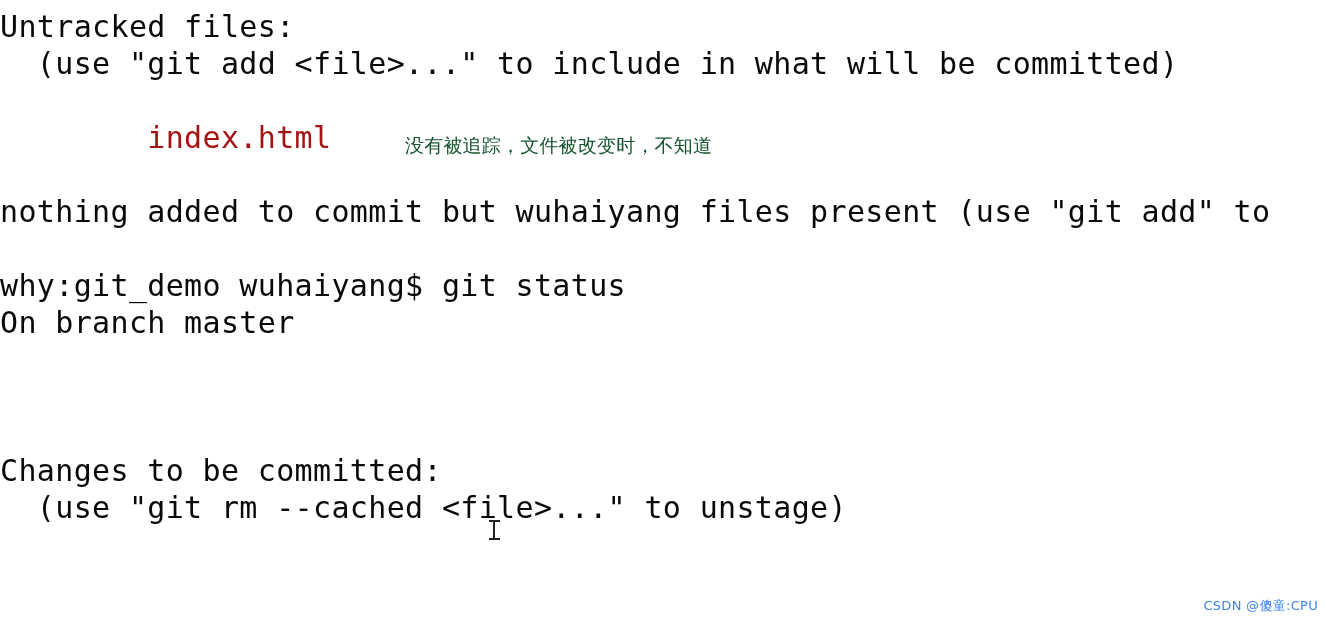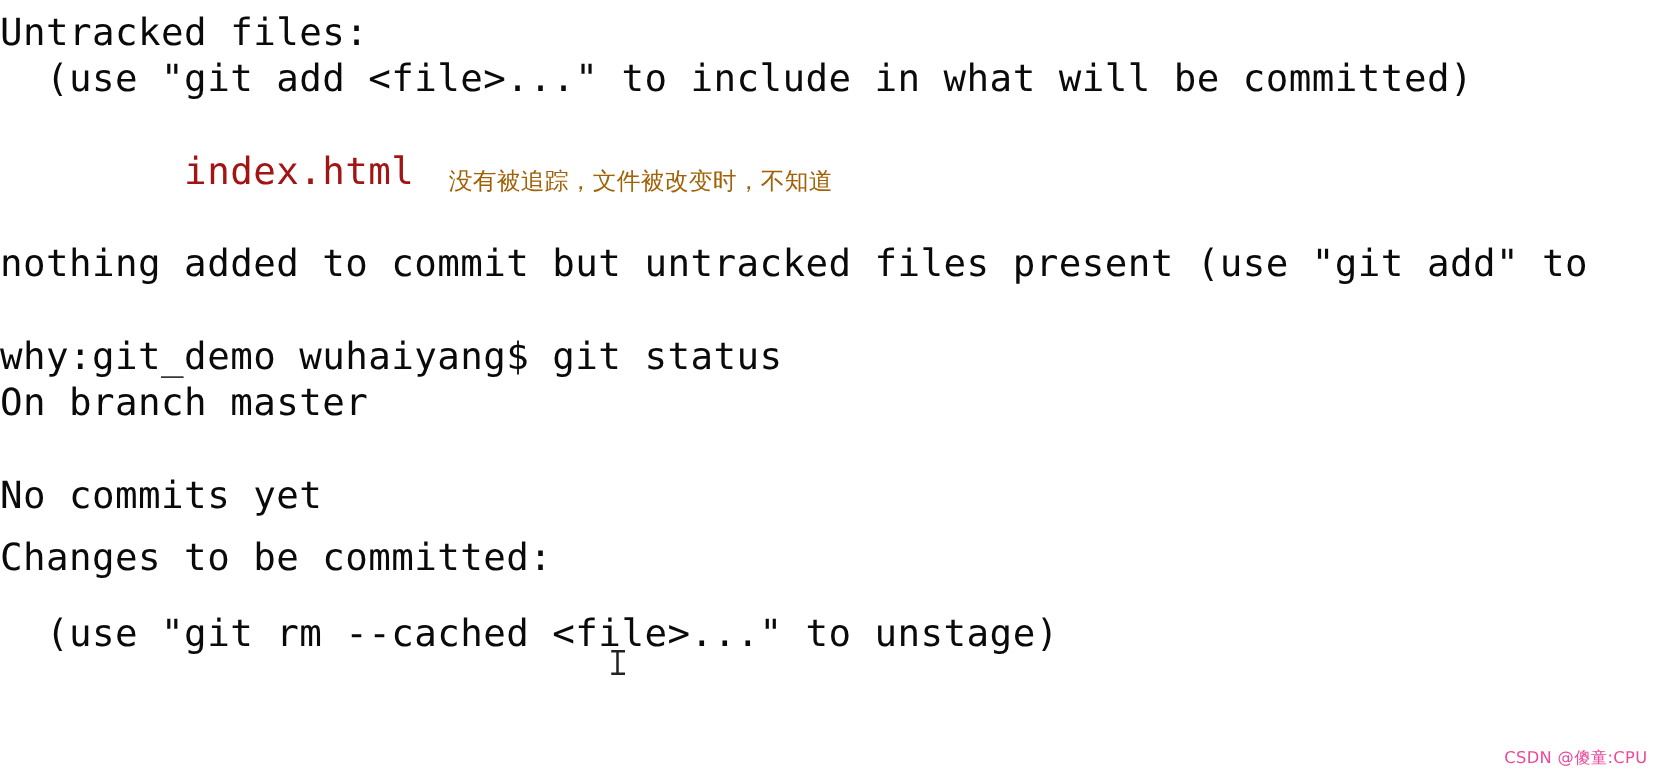--- a/index.html
+++ b/index.html
@@ -38,24 +38,25 @@
   .sel {
     background: #a9cdf0;
     color: #00a51a;
     padding: 1px 0 2px 0;
     border-radius: 1px;
   }
   .annot {
     position: absolute;
     white-space: pre;
     font-family: "DejaVu Sans", "Liberation Sans", sans-serif;
-    color: #a16207;
+    color: #14532d;
     font-size: 19px;
     line-height: 22px;
     letter-spacing: 0.2px;
+    margin-left: 46px;
   }
   .caret {
     position: absolute;
     width: 11px;
     height: 22px;
     pointer-events: none;
   }
   .caret .bar {
     position: absolute;
     left: 4px; top: 2px;
@@ -70,38 +71,37 @@
     background: #222;
   }
   .caret .cap-t { top: 1px; }
   .caret .cap-b { bottom: 1px; }
   .watermark {
     position: absolute;
     right: 8px;
     bottom: 3px;
     font-family: "DejaVu Sans", "Liberation Sans", sans-serif;
     font-size: 13px;
-    color: #ec4899;
+    color: #3b82f6;
     white-space: pre;
     letter-spacing: 0.3px;
   }
 </style>
 </head>
 <body>
 
 <div id="terminal">
 
   <div class="line c-black" style="top: 8px;">Untracked files:</div>
   <div class="line c-black" style="top: 45px;">  (use "git add &lt;file&gt;..." to include in what will be committed)</div>
   <div class="line c-dkred" style="top: 119px;">        index.html</div>
-  <div class="line c-black" style="top: 193px;">nothing added to commit but untracked files present (use "git add" to</div>
+  <div class="line c-black" style="top: 193px;">nothing added to commit but wuhaiyang files present (use "git add" to</div>
   <div class="line c-black" style="top: 267px; text-align: center;">why:git_demo wuhaiyang$ git status</div>
   <div class="line c-black" style="top: 304px;">On branch master</div>
-  <div class="line c-black" style="top: 378px;">No commits yet</div>
-  <div class="line c-black" style="top: 428px;">Changes to be committed:</div>
+  <div class="line c-black" style="top: 452px;">Changes to be committed:</div>
   <div class="line c-black" style="top: 489px;">  (use "git rm --cached &lt;file&gt;..." to unstage)</div>
 
 
   <div class="annot" id="annot-0" style="left: 359px; top: 134px;">没有被追踪，文件被改变时，不知道</div>
 
   <div class="caret" id="text-caret" style="left: 489px; top: 519px;">
     <div class="cap-t"></div>
     <div class="bar"></div>
     <div class="cap-b"></div>
   </div>

